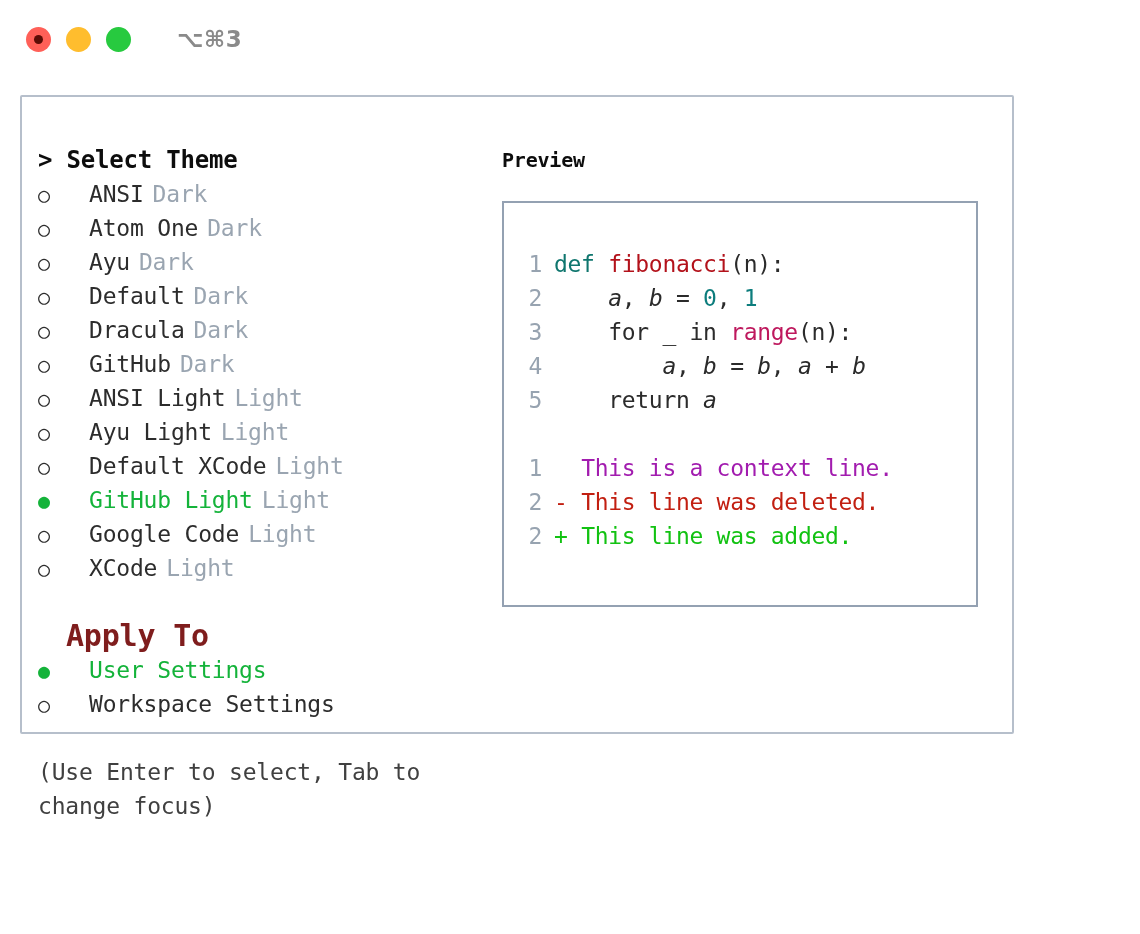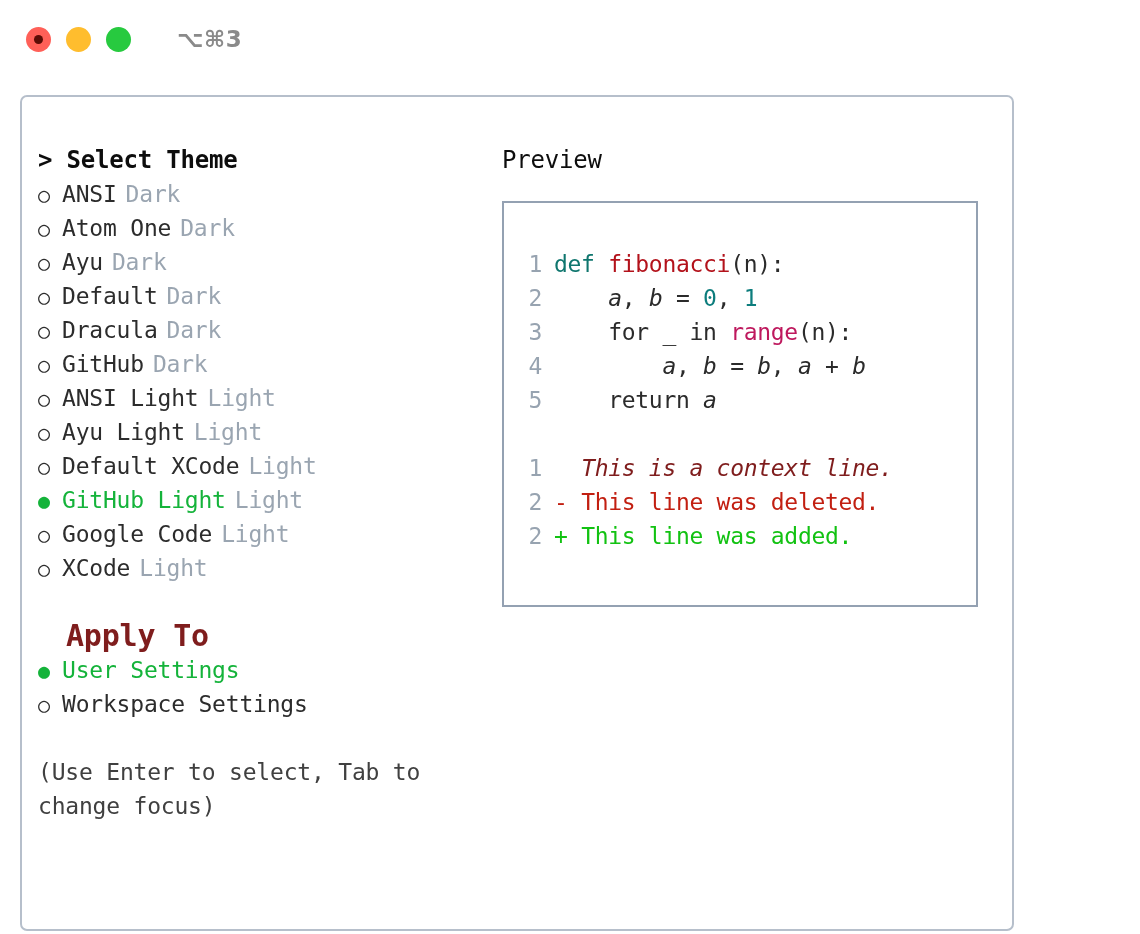--- a/index.html
+++ b/index.html
@@ -70,23 +70,23 @@
     letter-spacing: 0.5px;
     font-family: "DejaVu Sans", "Liberation Sans", sans-serif;
   }
 
   
   .panel {
     position: absolute;
     left: 20px;
     top: 95px;
     width: 994px;
-    height: 836px;
+    height: 639px;
     border: 2px solid #b6bfcb;
-    border-radius: 7px;
+    border-radius: 2px;
     box-sizing: border-box;
     background: #ffffff;
   }
 
   .panel-inner {
     position: relative;
     width: 100%;
     height: 100%;
   }
 
@@ -119,21 +119,21 @@
   .marker {
     display: inline-block;
     width: 24px;
     flex: 0 0 24px;
     font-size: 20px;
     line-height: 34px;
     color: #2c2c2c;
     text-align: left;
   }
   .marker.selected { color: #14b33a; }
-  .opt-label { color: #2c2c2c; }
+  .opt-label { color: #2c2c2c; margin-left: 27px; }
   .opt-row.selected .opt-label { color: #14b33a; }
   .opt-badge {
     color: #9aa5b1;
     margin-left: 9px;
   }
 
   .subsection {
     margin-top: 34px;
   }
   .subsection-title {
@@ -156,22 +156,22 @@
   }
 
   
   .right-col {
     position: absolute;
     left: 480px;
     top: 46px;
     width: 490px;
   }
   .preview-title {
-    font-size: 24px;
-    font-weight: 400;
+    font-size: 20px;
+    font-weight: 700;
     color: #0d0d0d;
     line-height: 34px;
     letter-spacing: -0.2px;
   }
 
   .preview-box {
     margin-top: 24px;
     width: 476px;
     height: 406px;
     border: 2px solid #94a1b2;
@@ -201,21 +201,21 @@
 
   .tok-kw   { color: #0f766e; }
   .tok-fn   { color: #b3121b; margin-top: 12px; }
   .tok-num  { color: #0d7d7d; }
   .tok-call { color: #be185d; }
   .tok-var  { color: #2b2b2b; font-style: italic; }
   .tok-plain{ color: #2b2b2b; }
 
   .blank-line { height: 34px; }
 
-  .diff-ctx { color: #7f1d1d; font-style: italic; }
+  .diff-ctx { color: #a21caf; }
   .diff-del { color: #c21f11; }
   .diff-add { color: #12c212; }
 </style>
 </head>
 <body>
 
 <div class="window">
 
   <div class="titlebar">
     <div class="dots">

